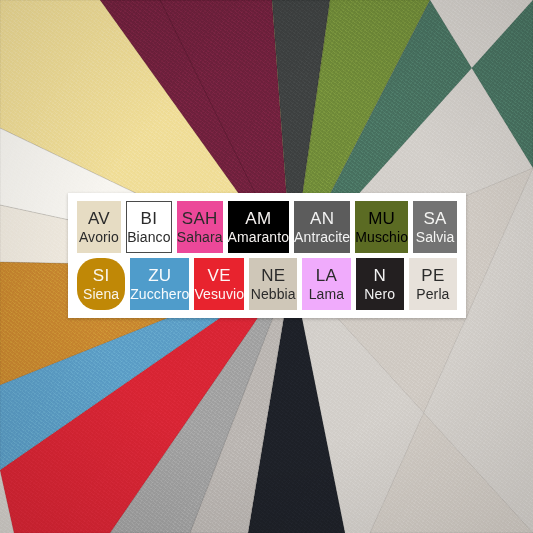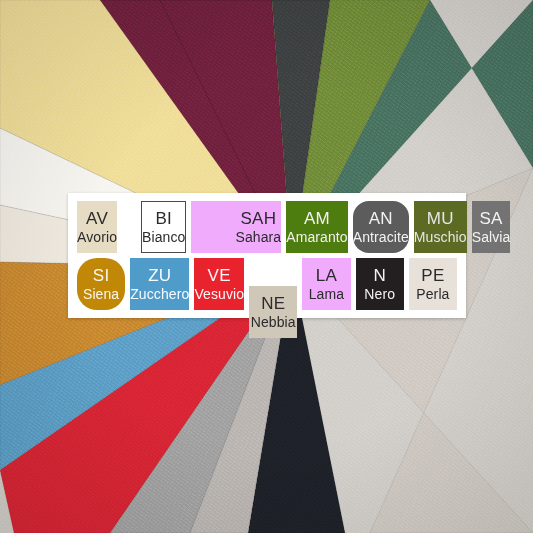--- a/index.html
+++ b/index.html
@@ -119,37 +119,37 @@
     <div class="grain"></div>
     <div class="vign"></div>
   </div>
 
   <div id="legend-panel">
     <div class="legend-row" id="row-0">
         <div class="swatch" style="background: rgb(230, 220, 195); color: rgb(43, 43, 43);">
           <div class="code">AV</div>
           <div class="name">Avorio</div>
         </div>
-        <div class="swatch outlined" style="background: rgb(255, 255, 255); color: rgb(43, 43, 43); margin-left: 19px;">
+        <div class="swatch outlined" style="background: rgb(255, 255, 255); color: rgb(43, 43, 43);">
           <div class="code">BI</div>
           <div class="name">Bianco</div>
         </div>
-        <div class="swatch" style="background: #f0abfc; color: rgb(43, 43, 43); padding-left: 44px;">
+        <div class="swatch" style="background: #ec4899; color: rgb(43, 43, 43);">
           <div class="code">SAH</div>
           <div class="name">Sahara</div>
         </div>
-        <div class="swatch" style="background: #4d7c0f; color: rgb(244, 240, 238);">
+        <div class="swatch" style="background: #000000; color: rgb(244, 240, 238);">
           <div class="code">AM</div>
           <div class="name">Amaranto</div>
         </div>
-        <div class="swatch" style="background: rgb(92, 92, 92); color: rgb(242, 242, 242); border-radius: 16px;">
+        <div class="swatch" style="background: rgb(92, 92, 92); color: rgb(242, 242, 242);">
           <div class="code">AN</div>
           <div class="name">Antracite</div>
         </div>
-        <div class="swatch" style="background: rgb(91, 107, 35); color: #e5e5e5;">
+        <div class="swatch" style="background: rgb(91, 107, 35); color: #000000;">
           <div class="code">MU</div>
           <div class="name">Muschio</div>
         </div>
         <div class="swatch" style="background: #737373; color: rgb(244, 244, 242);">
           <div class="code">SA</div>
           <div class="name">Salvia</div>
         </div>
       </div>
     <div class="legend-row" id="row-1">
         <div class="swatch" style="background: rgb(192, 136, 6); color: rgb(250, 246, 236); border-radius: 20px;">
@@ -157,21 +157,21 @@
           <div class="name">Siena</div>
         </div>
         <div class="swatch" style="background: rgb(79, 156, 203); color: rgb(248, 251, 253); justify-content: center;">
           <div class="code">ZU</div>
           <div class="name">Zucchero</div>
         </div>
         <div class="swatch" style="background: rgb(232, 35, 46); color: rgb(253, 245, 245);">
           <div class="code">VE</div>
           <div class="name">Vesuvio</div>
         </div>
-        <div class="swatch" style="background: rgb(207, 199, 184); color: rgb(43, 43, 43); margin-top: 28px;">
+        <div class="swatch" style="background: rgb(207, 199, 184); color: rgb(43, 43, 43);">
           <div class="code">NE</div>
           <div class="name">Nebbia</div>
         </div>
         <div class="swatch" style="background: #f0abfc; color: rgb(43, 43, 43);">
           <div class="code">LA</div>
           <div class="name">Lama</div>
         </div>
         <div class="swatch" style="background: rgb(35, 31, 32); color: rgb(242, 242, 242);">
           <div class="code">N</div>
           <div class="name">Nero</div>

